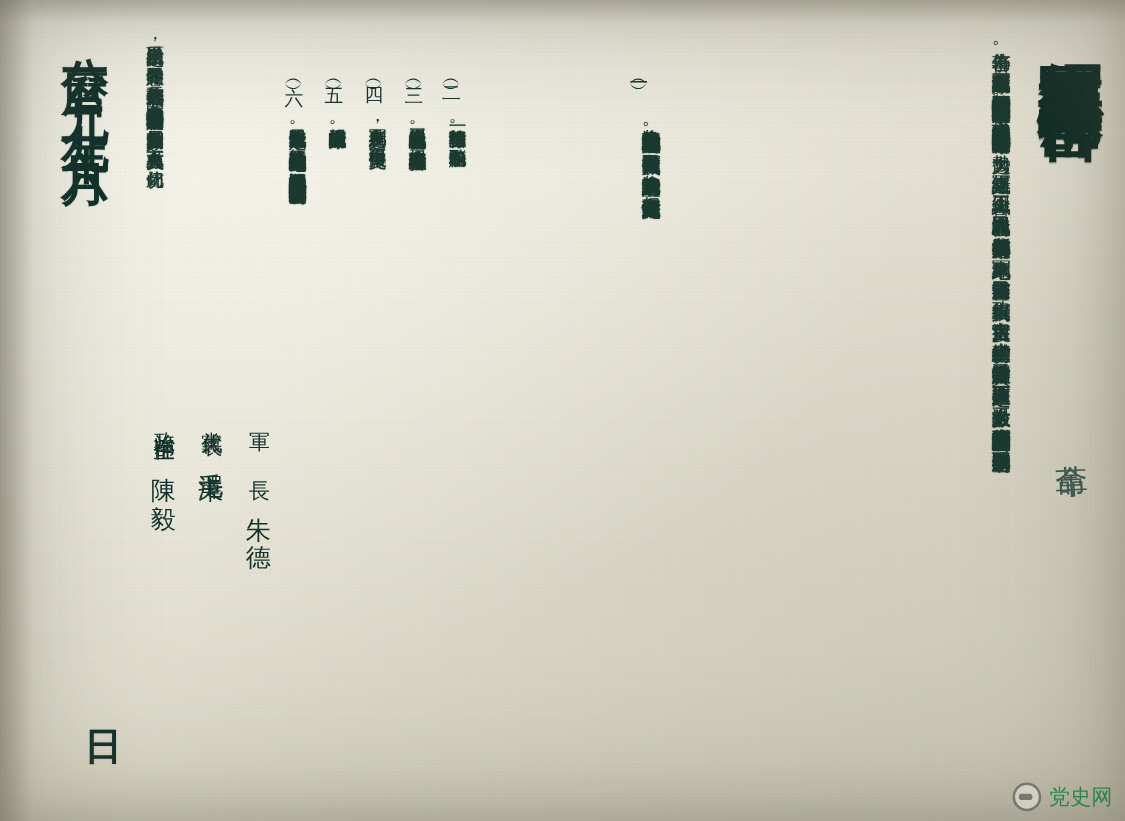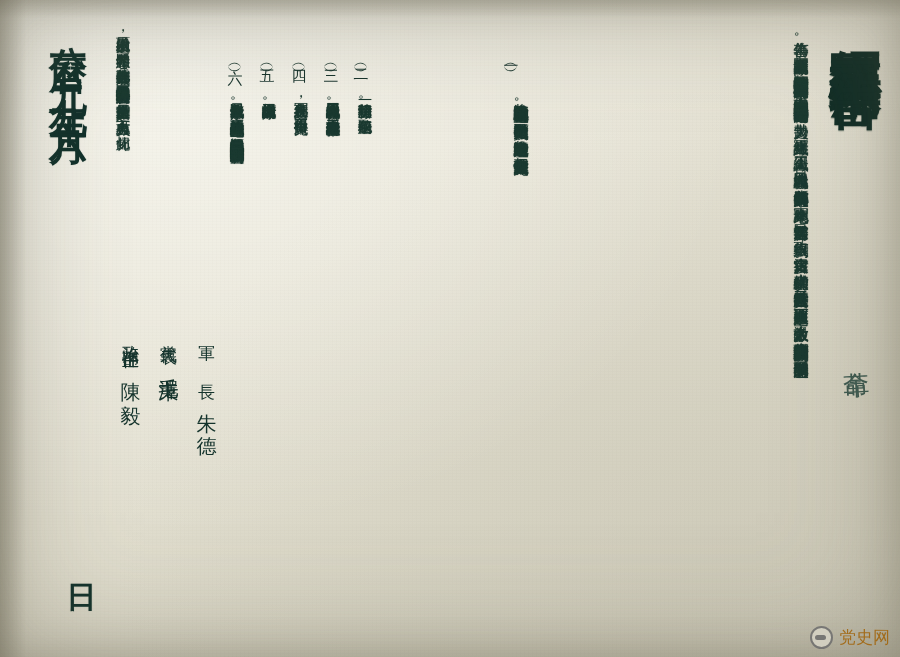--- a/index.html
+++ b/index.html
@@ -118,21 +118,21 @@
   .sig .role { font-size: 17px; }
 
   
   #watermark {
     position: absolute;
     right: 10px;
     bottom: 8px;
     display: flex;
     align-items: center;
     gap: 6px;
-    color: #a16207;
+    color: #15803d;
     font-size: 17px;
     font-family: "DejaVu Sans", sans-serif;
     opacity: 0.85;
   }
   #watermark .wb-logo {
     width: 19px; height: 19px;
     border-radius: 50%;
     background: #d7d4c6;
     border: 2px solid #6d6d6d;
     position: relative;

